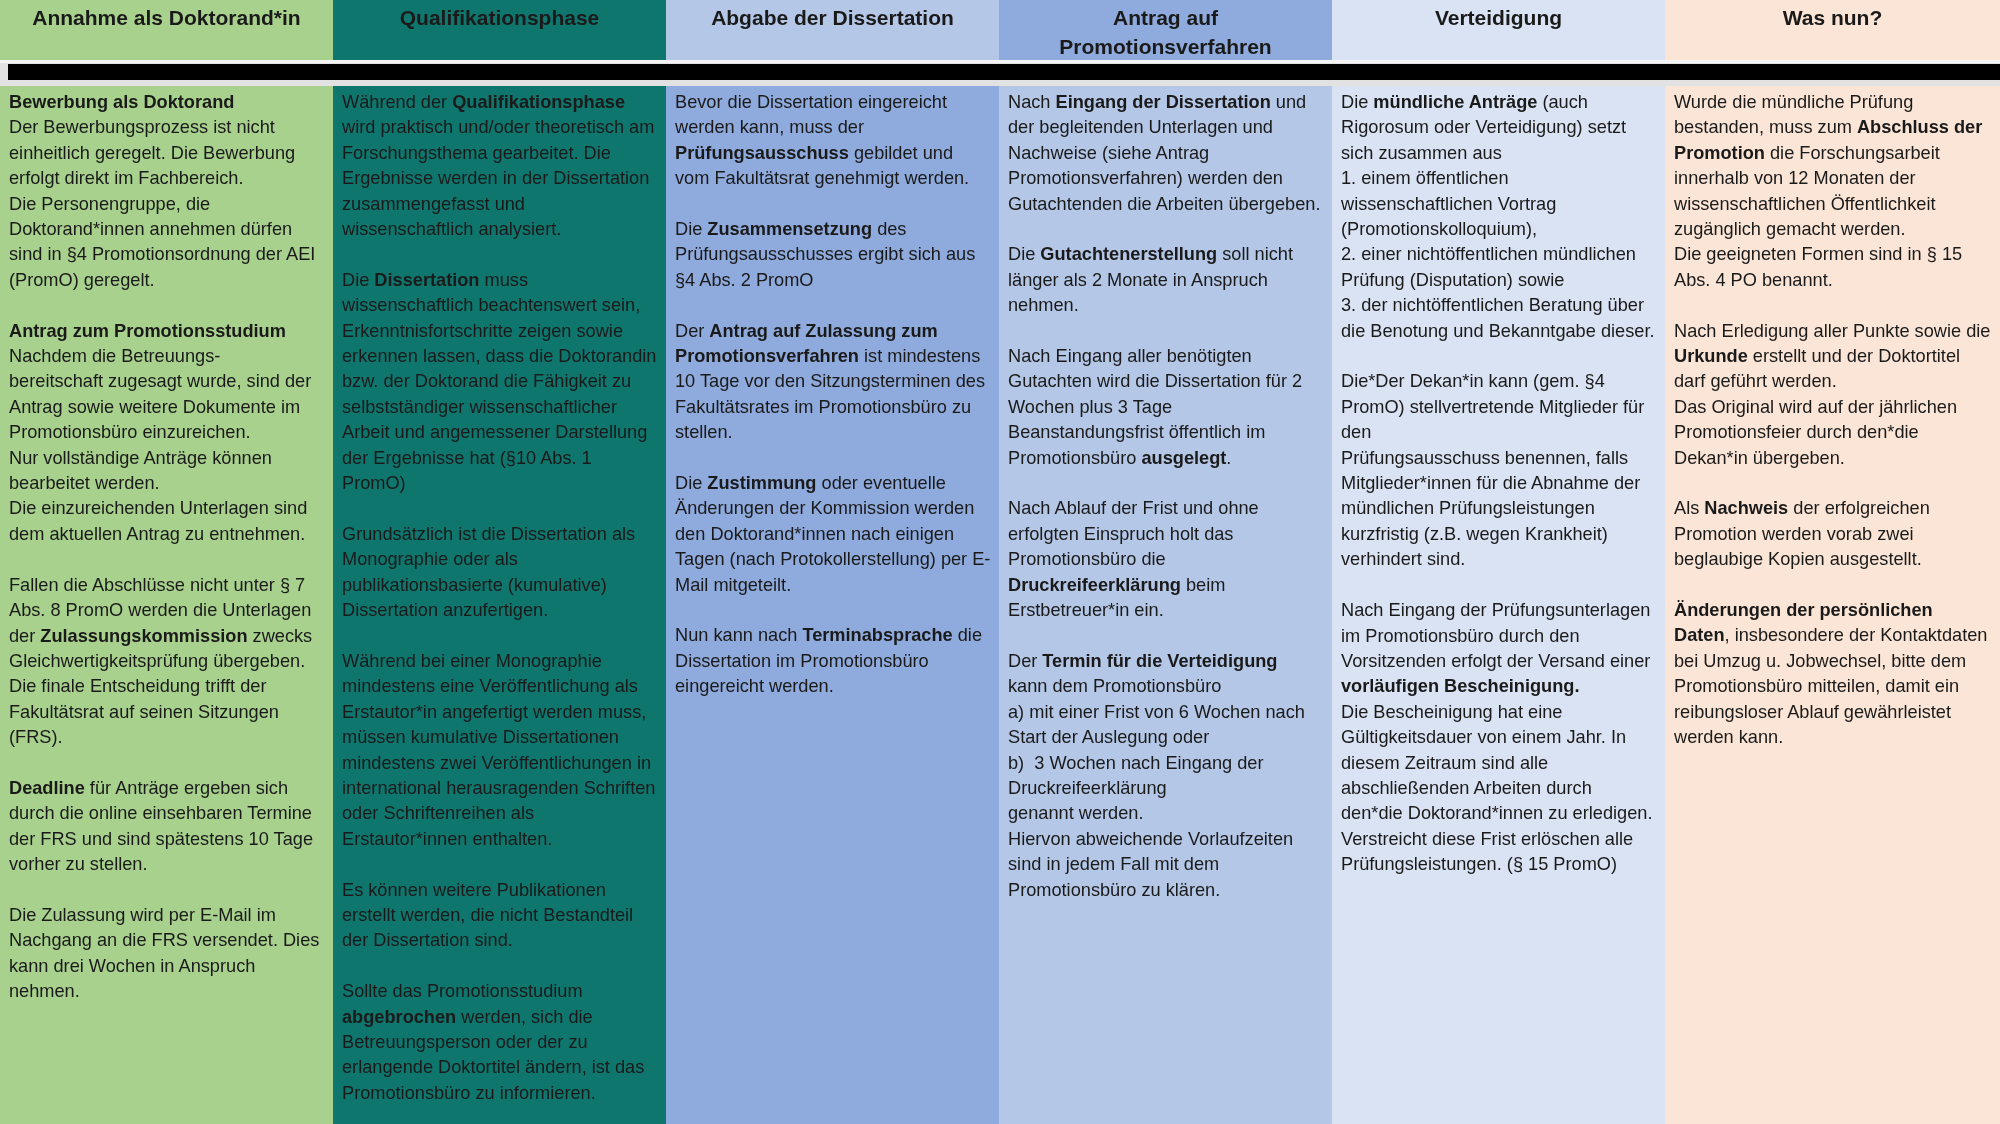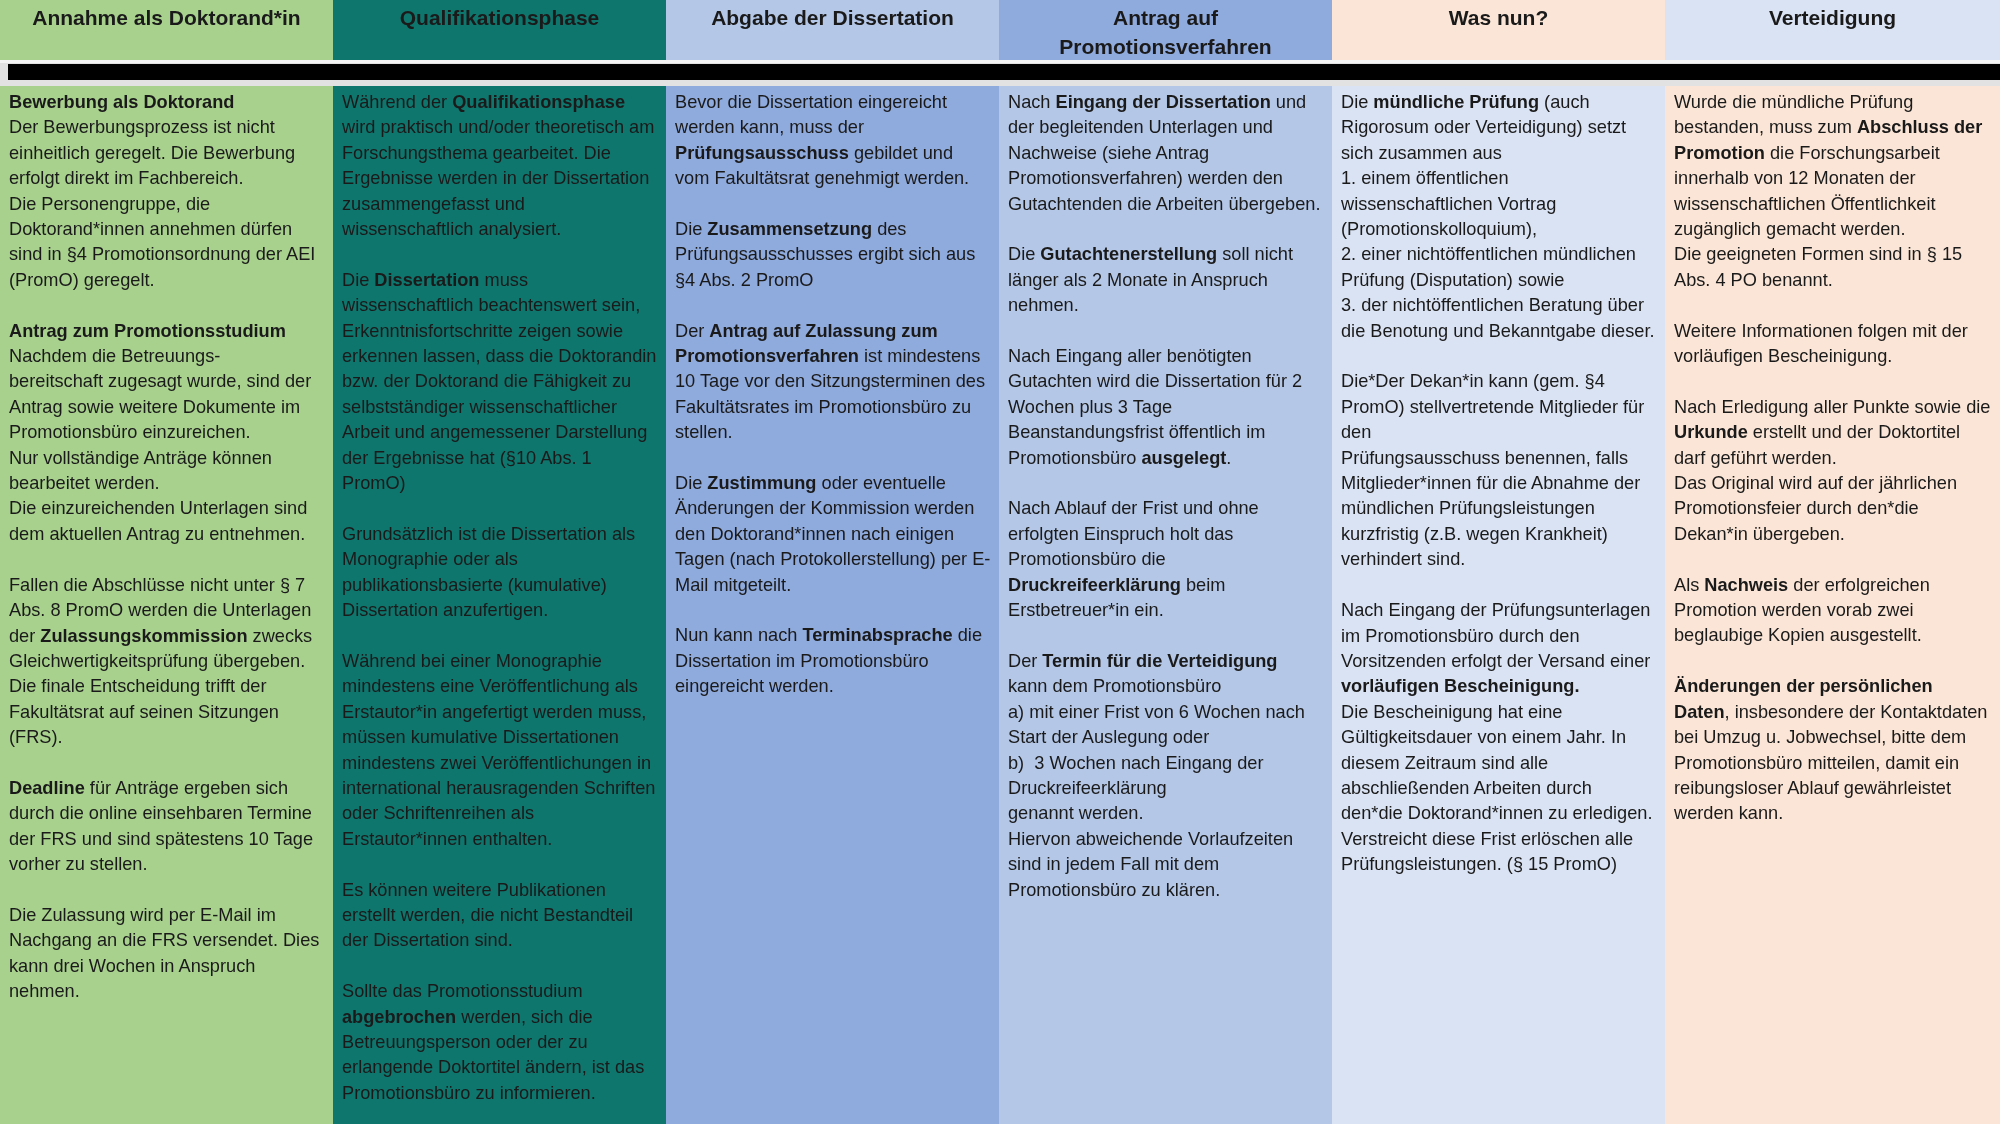--- a/index.html
+++ b/index.html
@@ -54,25 +54,25 @@
     </div>
   <div class="head c2">
       <span>Qualifikationsphase</span>
     </div>
   <div class="head c4">
       <span>Abgabe der Dissertation</span>
     </div>
   <div class="head c3">
       <span style="display:block;width:260px;">Antrag auf Promotionsverfahren</span>
     </div>
+  <div class="head c5">
+      <span>Verteidigung</span>
+    </div>
   <div class="head c6">
       <span>Was nun?</span>
-    </div>
-  <div class="head c5">
-      <span>Verteidigung</span>
     </div>
 
   <div class="bar-row">
     <div class="lightline"></div>
     <div class="black"></div>
   </div>
 
   <div class="cell c1"><div class="para"><b>Bewerbung als Doktorand</b><span>
 Der Bewerbungsprozess ist nicht einheitlich geregelt. Die Bewerbung erfolgt direkt im Fachbereich.
 Die Personengruppe, die Doktorand*innen annehmen dürfen sind in §4 Promotionsordnung der AEI (PromO) geregelt.</span></div><div class="para"><b>Antrag zum Promotionsstudium</b><span>
@@ -81,23 +81,23 @@
 Nur vollständige Anträge können bearbeitet werden.
 Die einzureichenden Unterlagen sind dem aktuellen Antrag zu entnehmen.</span></div><div class="para"><span>Fallen die Abschlüsse nicht unter § 7 Abs. 8 PromO werden die Unterlagen der </span><b>Zulassungskommission</b><span> zwecks Gleichwertigkeitsprüfung übergeben. Die finale Entscheidung trifft der Fakultätsrat auf seinen Sitzungen (FRS).</span></div><div class="para"><b>Deadline</b><span> für Anträge ergeben sich durch die online einsehbaren Termine der FRS und sind spätestens 10 Tage vorher zu stellen.</span></div><div class="para"><span>Die Zulassung wird per E-Mail im Nachgang an die FRS versendet. Dies kann drei Wochen in Anspruch nehmen.</span></div></div>
   <div class="cell c2"><div class="para"><span>Während der </span><b>Qualifikationsphase</b><span> wird praktisch und/oder theoretisch am Forschungsthema gearbeitet. Die Ergebnisse werden in der Dissertation zusammengefasst und wissenschaftlich analysiert.</span></div><div class="para"><span>Die </span><b>Dissertation</b><span> muss wissenschaftlich beachtenswert sein, Erkenntnisfortschritte zeigen sowie erkennen lassen, dass die Doktorandin bzw. der Doktorand die Fähigkeit zu selbstständiger wissenschaftlicher Arbeit und angemessener Darstellung der Ergebnisse hat (§10 Abs. 1 PromO)</span></div><div class="para"><span>Grundsätzlich ist die Dissertation als Monographie oder als publikationsbasierte (kumulative) Dissertation anzufertigen.</span></div><div class="para"><span>Während bei einer Monographie mindestens eine Veröffentlichung als Erstautor*in angefertigt werden muss, müssen kumulative Dissertationen mindestens zwei Veröffentlichungen in international herausragenden Schriften oder Schriftenreihen als Erstautor*innen enthalten.</span></div><div class="para"><span>Es können weitere Publikationen erstellt werden, die nicht Bestandteil der Dissertation sind.</span></div><div class="para"><span>Sollte das Promotionsstudium </span><b>abgebrochen</b><span> werden, sich die Betreuungsperson oder der zu erlangende Doktortitel ändern, ist das Promotionsbüro zu informieren.</span></div></div>
   <div class="cell c3"><div class="para"><span>Bevor die Dissertation eingereicht werden kann, muss der </span><b>Prüfungsausschuss</b><span> gebildet und vom Fakultätsrat genehmigt werden.</span></div><div class="para"><span>Die </span><b>Zusammensetzung</b><span> des Prüfungsausschusses ergibt sich aus §4 Abs. 2 PromO</span></div><div class="para"><span>Der </span><b>Antrag auf Zulassung zum Promotionsverfahren</b><span> ist mindestens 10 Tage vor den Sitzungsterminen des Fakultätsrates im Promotionsbüro zu stellen.</span></div><div class="para"><span>Die </span><b>Zustimmung</b><span> oder eventuelle Änderungen der Kommission werden den Doktorand*innen nach einigen Tagen (nach Protokollerstellung) per E-Mail mitgeteilt.</span></div><div class="para"><span>Nun kann nach </span><b>Terminabsprache</b><span> die Dissertation im Promotionsbüro eingereicht werden.</span></div></div>
   <div class="cell c4"><div class="para"><span>Nach </span><b>Eingang der Dissertation</b><span> und der begleitenden Unterlagen und Nachweise (siehe Antrag Promotionsverfahren) werden den Gutachtenden die Arbeiten übergeben.</span></div><div class="para"><span>Die </span><b>Gutachtenerstellung</b><span> soll nicht länger als 2 Monate in Anspruch nehmen.</span></div><div class="para"><span>Nach Eingang aller benötigten Gutachten wird die Dissertation für 2 Wochen plus 3 Tage Beanstandungsfrist öffentlich im Promotionsbüro </span><b>ausgelegt</b><span>.</span></div><div class="para"><span>Nach Ablauf der Frist und ohne erfolgten Einspruch holt das Promotionsbüro die </span><b>Druckreifeerklärung</b><span> beim Erstbetreuer*in ein.</span></div><div class="para"><span>Der </span><b>Termin für die Verteidigung</b><span>
 kann dem Promotionsbüro
 a) mit einer Frist von 6 Wochen nach Start der Auslegung oder
 b)  3 Wochen nach Eingang der Druckreifeerklärung
 genannt werden.
 Hiervon abweichende Vorlaufzeiten sind in jedem Fall mit dem Promotionsbüro zu klären.</span></div></div>
-  <div class="cell c5"><div class="para"><span>Die </span><b>mündliche Prüfung</b><span> (auch Rigorosum oder Verteidigung) setzt sich zusammen aus
+  <div class="cell c5"><div class="para"><span>Die </span><b>mündliche Anträge</b><span> (auch Rigorosum oder Verteidigung) setzt sich zusammen aus
 1. einem öffentlichen wissenschaftlichen Vortrag (Promotionskolloquium),
 2. einer nichtöffentlichen mündlichen Prüfung (Disputation) sowie
 3. der nichtöffentlichen Beratung über die Benotung und Bekanntgabe dieser.</span></div><div class="para"><span>Die*Der Dekan*in kann (gem. §4 PromO) stellvertretende Mitglieder für den
 Prüfungsausschuss benennen, falls Mitglieder*innen für die Abnahme der mündlichen Prüfungsleistungen kurzfristig (z.B. wegen Krankheit) verhindert sind.</span></div><div class="para"><span>Nach Eingang der Prüfungsunterlagen im Promotionsbüro durch den Vorsitzenden erfolgt der Versand einer </span><b>vorläufigen Bescheinigung.</b><span>
 Die Bescheinigung hat eine Gültigkeitsdauer von einem Jahr. In diesem Zeitraum sind alle abschließenden Arbeiten durch den*die Doktorand*innen zu erledigen.
 Verstreicht diese Frist erlöschen alle Prüfungsleistungen. (§ 15 PromO)</span></div></div>
   <div class="cell c6"><div class="para"><span>Wurde die mündliche Prüfung bestanden, muss zum </span><b>Abschluss der Promotion</b><span> die Forschungsarbeit innerhalb von 12 Monaten der wissenschaftlichen Öffentlichkeit zugänglich gemacht werden.
-Die geeigneten Formen sind in § 15 Abs. 4 PO benannt.</span></div><div class="para"><span>Weitere Informationen folgen mit der vorläufigen Bescheinigung.</span></div><div class="para"><span>Nach Erledigung aller Punkte sowie die </span><b>Urkunde</b><span> erstellt und der Doktortitel darf geführt werden.
+Die geeigneten Formen sind in § 15 Abs. 4 PO benannt.</span></div><div class="para"><span>Nach Erledigung aller Punkte sowie die </span><b>Urkunde</b><span> erstellt und der Doktortitel darf geführt werden.
 Das Original wird auf der jährlichen Promotionsfeier durch den*die Dekan*in übergeben.</span></div><div class="para"><span>Als </span><b>Nachweis</b><span> der erfolgreichen Promotion werden vorab zwei beglaubige Kopien ausgestellt.</span></div><div class="para"><b>Änderungen der persönlichen Daten</b><span>, insbesondere der Kontaktdaten bei Umzug u. Jobwechsel, bitte dem Promotionsbüro mitteilen, damit ein reibungsloser Ablauf gewährleistet werden kann.</span></div></div>
 </div>
 
 </body></html>

